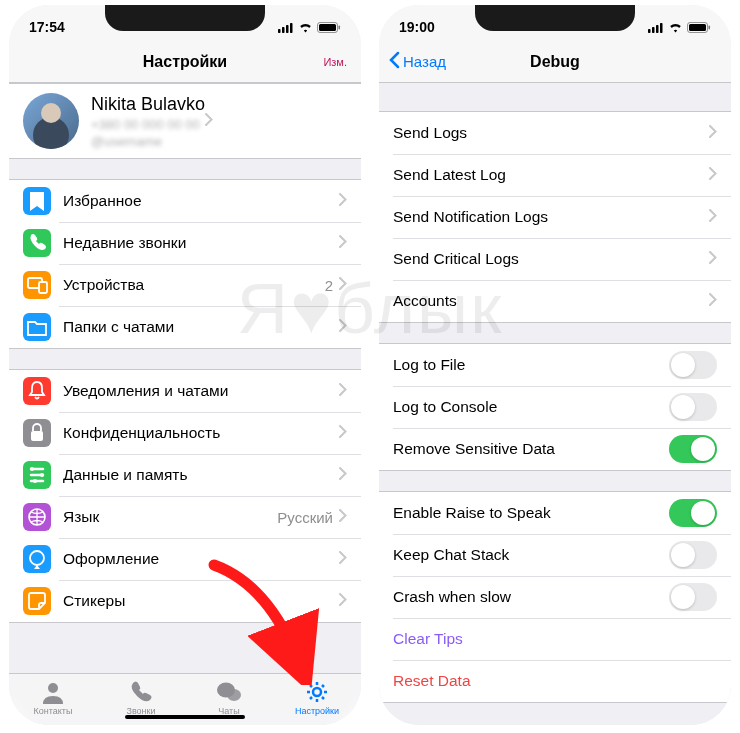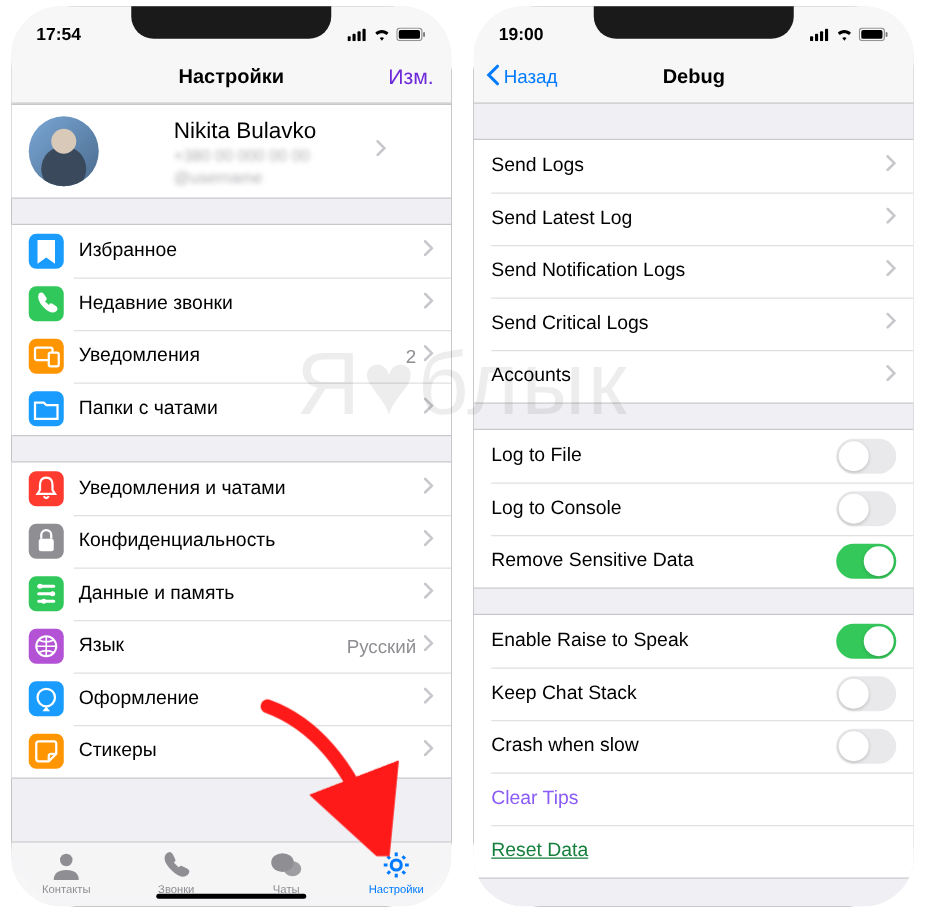--- a/index.html
+++ b/index.html
@@ -59,21 +59,21 @@
   .navbar {
     height: 42px;
     background: #f7f7f7;
     border-bottom: 0.5px solid #c8c8cc;
     display: flex; align-items: center; justify-content: center;
     position: relative;
     font-size: 16px;
   }
   .nav-title { font-weight: 600; }
   .nav-left { position: absolute; left: 10px; color: #007aff; display: flex; align-items: center; font-size: 15px; }
-  .nav-right { position: absolute; right: 14px; color: #6d28d9; font-size: 17px; }
+  .nav-right { position: absolute; right: 14px; color: #be185d; font-size: 11px; }
   .nav-back-chevron { margin-right: 3px; }
   .content { flex: 1; overflow: hidden; }
   .group { margin-top: 20px; background: #fff; border-top: 0.5px solid #c8c8cc; border-bottom: 0.5px solid #c8c8cc; }
   .group:first-child { margin-top: 0; }
   .row {
     display: flex; align-items: center;
     min-height: 42px;
     padding: 0 14px 0 14px;
     position: relative;
     font-size: 15.5px;
@@ -88,22 +88,22 @@
   .row-icon {
     width: 28px; height: 28px; border-radius: 6px;
     margin-right: 12px;
     display: flex; align-items: center; justify-content: center;
     color: #fff; flex-shrink: 0;
   }
   .row-label { flex: 1; }
   .row-detail { color: #8e8e93; font-size: 15px; margin-right: 6px; }
   .chevron { color: #c7c7cc; flex-shrink: 0; }
   .row.link-blue .row-label { color: #8b5cf6; }
-  .row.link-red .row-label { color: #15803d; text-decoration: underline; }
-  .profile-row { min-height: 74px; padding: 8px 14px; gap: 48px; }
+  .row.link-red .row-label { color: #ef4444; }
+  .profile-row { min-height: 74px; padding: 8px 14px; }
   .avatar {
     width: 56px; height: 56px; border-radius: 50%;
     background: linear-gradient(135deg, #7aa7d6, #4a6a8c);
     margin-right: 12px; flex-shrink: 0;
     position: relative; overflow: hidden;
   }
   .avatar::after {
     content: ""; position: absolute; left: 18px; top: 10px;
     width: 20px; height: 20px; border-radius: 50%; background: #d8c9b8;
     box-shadow: 0 22px 0 8px #3a4a5c;
@@ -231,21 +231,21 @@
                 <path d="M1 1 L6.5 6.5 L1 12" stroke="currentColor" stroke-width="2" fill="none" stroke-linecap="round"></path>
               </svg></span>
           </div>
           <div class="row">
             <span class="row-icon" style="background:#ff9500">
               <svg width="28" height="28" viewBox="0 0 28 28">
                 <rect x="5" y="7" width="14" height="10" rx="1.5" fill="none" stroke="#fff" stroke-width="1.8"></rect>
                 <rect x="16" y="11" width="8" height="11" rx="1.5" fill="#ff9500" stroke="#fff" stroke-width="1.8"></rect>
               </svg>
             </span>
-            <span class="row-label">Уведомления</span>
+            <span class="row-label">Устройства</span>
             <span class="row-detail">2</span>
             <span class="chevron"><svg width="8" height="13" viewBox="0 0 8 13">
                 <path d="M1 1 L6.5 6.5 L1 12" stroke="currentColor" stroke-width="2" fill="none" stroke-linecap="round"></path>
               </svg></span>
           </div>
           <div class="row">
             <span class="row-icon" style="background:#1a9cff">
               <svg width="28" height="28" viewBox="0 0 28 28">
                 <path d="M5 9 h7 l2 2 h9 v11 h-18 z" fill="none" stroke="#fff" stroke-width="1.8"></path>
               </svg>

